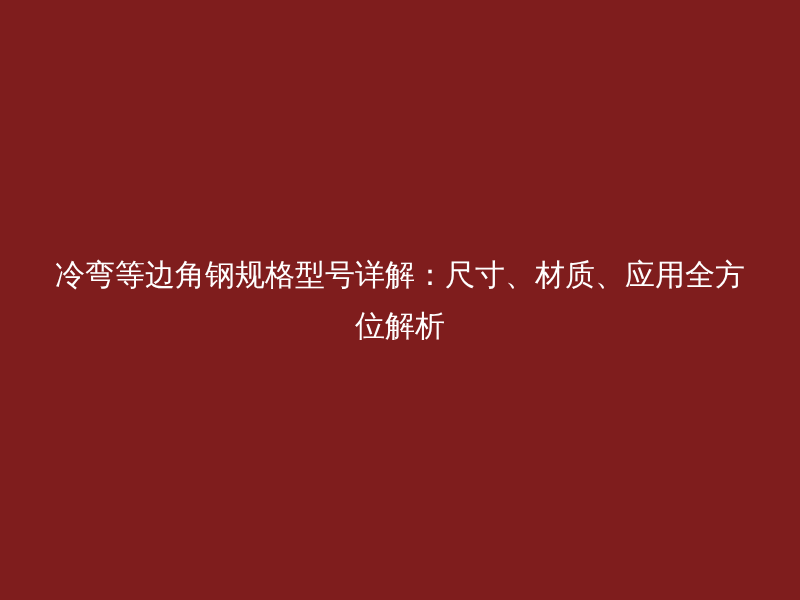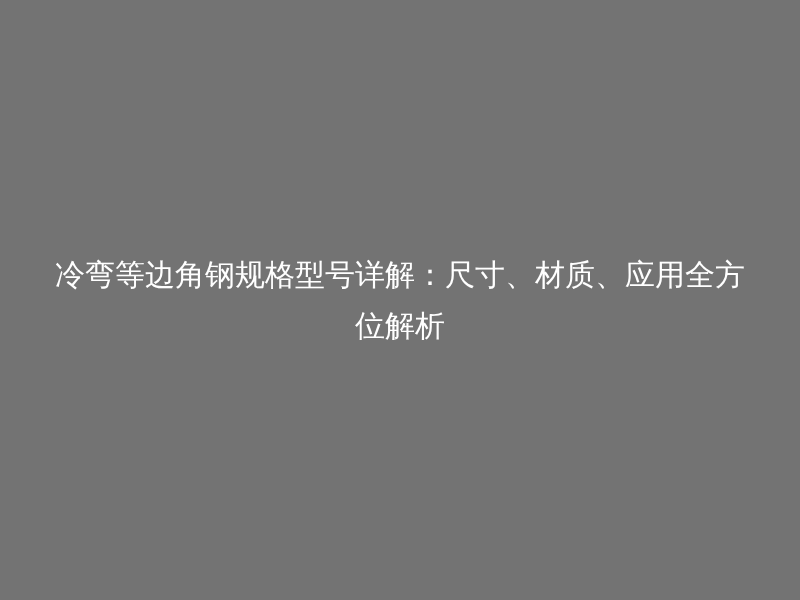--- a/index.html
+++ b/index.html
@@ -11,21 +11,21 @@
     width: 800px;
     height: 600px;
     overflow: hidden;
     font-family: "DejaVu Sans", "Liberation Sans", sans-serif;
   }
 
   #title-card {
     position: relative;
     width: 800px;
     height: 600px;
-    background-color: #737373;
+    background-color: #7f1d1d;
     display: flex;
     align-items: center;
     justify-content: center;
     box-sizing: border-box;
   }
 
   #title-block {
     width: 690px;
     text-align: center;
   }

